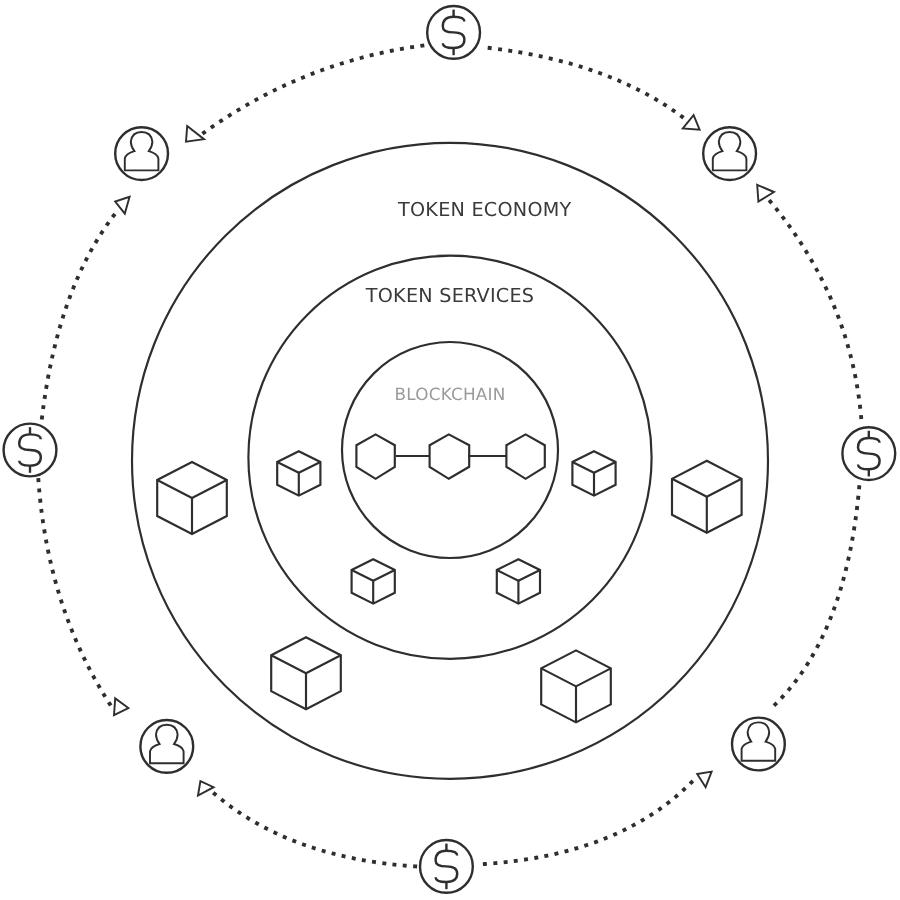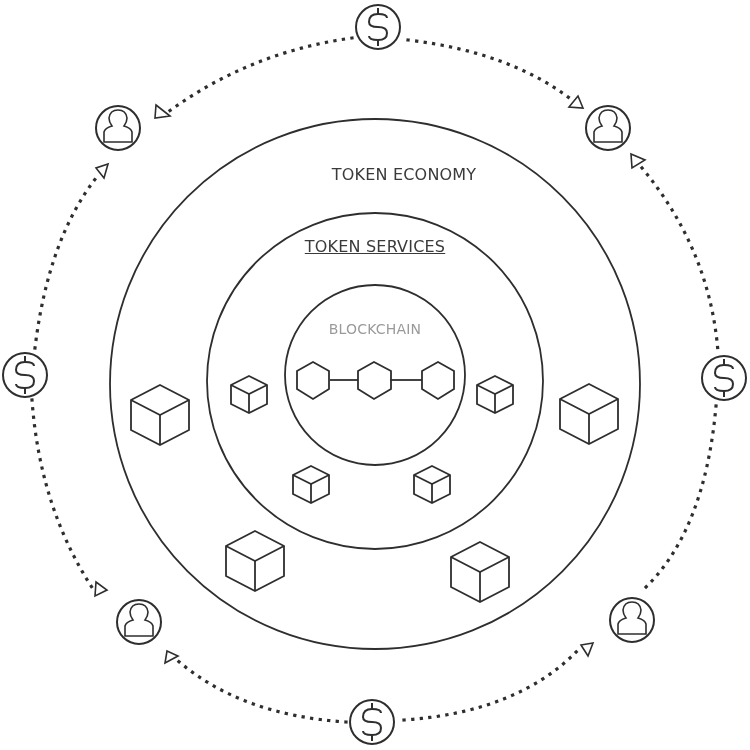--- a/index.html
+++ b/index.html
@@ -1,20 +1,20 @@
 <!DOCTYPE html>
 <html><head>
   <meta charset="utf-8">
   <style>
     html, body { margin: 0; padding: 0; background: #ffffff; }
     body { width: 750px; height: 750px; position: relative; overflow: hidden; font-family: "DejaVu Sans", sans-serif; }
     svg { position: absolute; left: 0; top: 0; }
     .label { position: absolute; transform: translateX(-50%); white-space: nowrap; color: #3a3a3a; letter-spacing: 0.2px; }
     .lbl-economy { left: 375px; top: 165px; font-size: 16px; margin-left: 29px; }
-    .lbl-services { left: 375px; top: 237px; font-size: 16px; text-decoration: underline; }
+    .lbl-services { left: 375px; top: 237px; font-size: 16px; }
     .lbl-blockchain { left: 375px; top: 321px; font-size: 14px; color: #9a9a9a; }
   </style>
 </head>
 <body>
 
 <svg width="750" height="750" viewBox="0 0 750 750" fill="none" stroke="#2e2e2e" stroke-width="1.8">
 
   <g stroke-width="3.2" stroke-dasharray="0.1 8.5" stroke-linecap="square">
     <path d="M352,38 Q250,52 168,112"></path>
     <path d="M408,40 Q510,52 572,100"></path>

